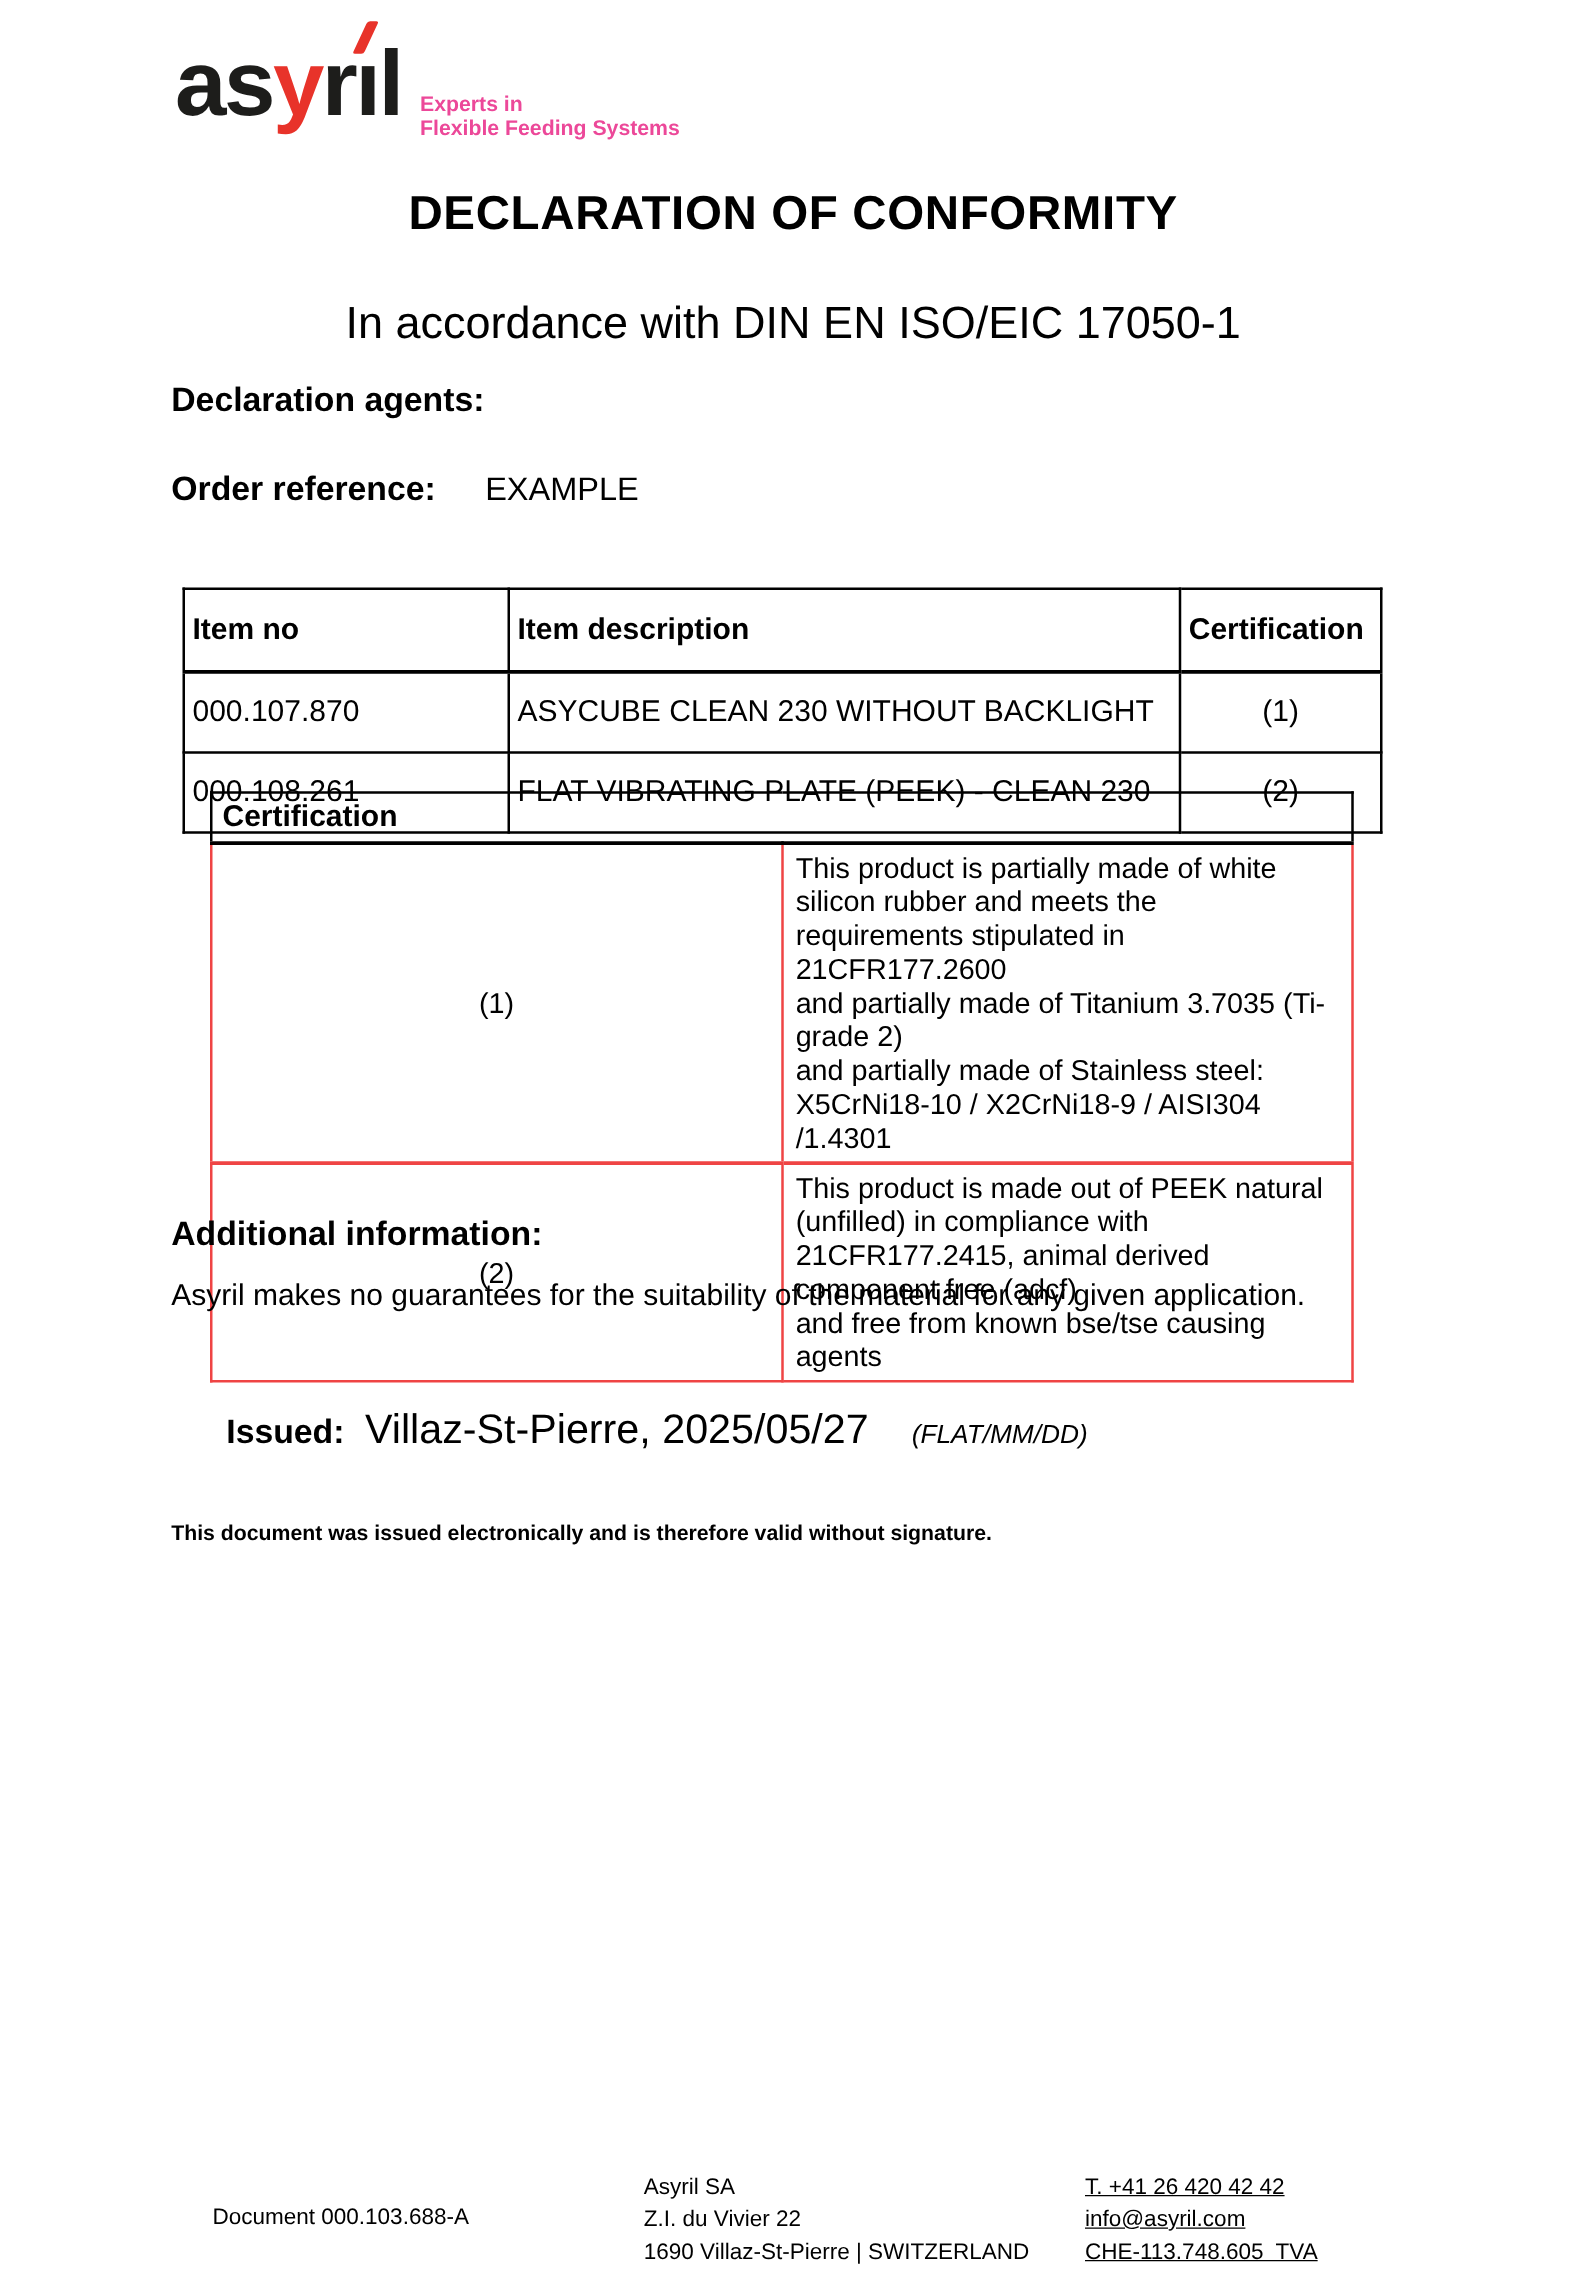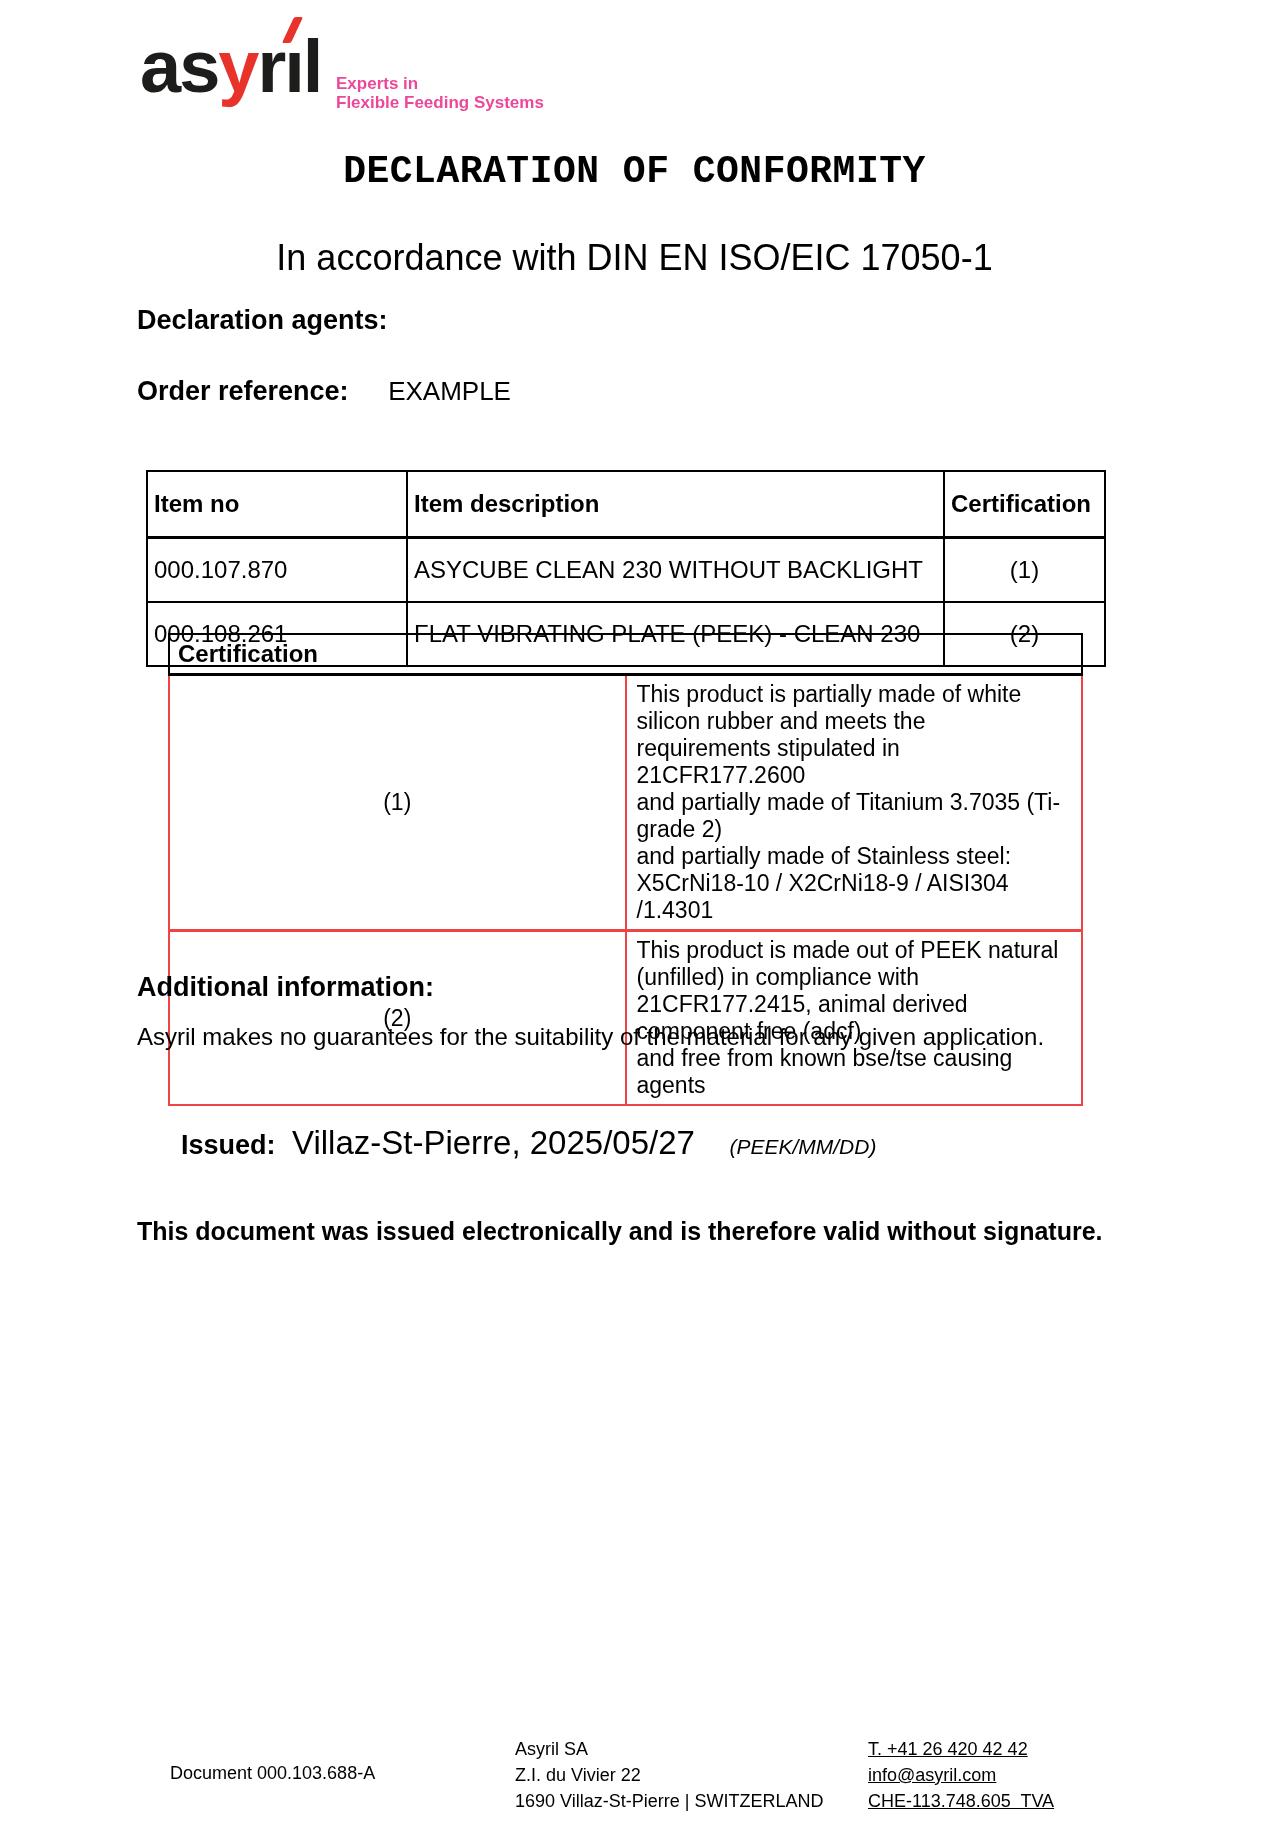--- a/index.html
+++ b/index.html
@@ -15,21 +15,21 @@
   .wm-red { color:#e8332a; }
   .iwrap { position:relative; display:inline-block; }
   .accent {
     position:absolute; top:-13px; left:4px; width:9px; height:26px;
     background:#e8332a; transform:skewX(-25deg); border-radius:2px;
   }
   .tagline { position:absolute; left:196px; top:44px; font-size:17px; font-weight:bold; line-height:19px; color:#ec4899; white-space:nowrap; }
 
   
   .title-wrap { position:absolute; left:0; top:150px; width:1269px; text-align:center; }
-  .doc-title { font-size:38px; font-weight:bold; letter-spacing:0.5px;font-family:Liberation Mono, monospace; }
+  .doc-title { font-size:38px; font-weight:bold; letter-spacing:0.5px; }
   .subtitle-wrap { position:absolute; left:0; top:237px; width:1269px; text-align:center; }
   .doc-subtitle { font-size:36px; }
 
   .label-line { position:absolute; left:137px; font-size:27px; font-weight:bold; }
   .decl-subject { top:305px; }
   .order-row { position:absolute; left:137px; top:376px; font-size:27px; white-space:nowrap; }
   .order-label { font-weight:bold; }
   .order-value { font-weight:normal; font-size:26px; margin-left:32px; }
 
   
@@ -51,21 +51,21 @@
   .cert-table td.ref { width:76px; text-align:center; vertical-align:middle; }
   .cert-table td.txt { padding:5px 10px; line-height:27px; }
 
   
   .addl-label { top:972px; }
   .addl-text { position:absolute; left:137px; top:1023px; font-size:24px; white-space:nowrap; }
   .issued-row { position:absolute; left:137px; top:1124px; white-space:nowrap; }
   .issued-label { font-size:27px; font-weight:bold;margin-left:44px; }
   .issued-value { font-size:33px; margin-left:12px; }
   .issued-note { font-size:21px; font-style:italic; margin-left:30px; }
-  .statement { position:absolute; left:137px; top:1217px; font-size:25px; font-weight:bold; white-space:nowrap; }
+  .statement { position:absolute; left:137px; top:1217px; font-size:17px; font-weight:bold; white-space:nowrap; }
 
   
   .f-line { font-size:18px; line-height:26px; white-space:pre-wrap; }
   .doc-number { position:absolute; left:170px; top:1760px; }
   .addr-block { position:absolute; left:515px; top:1736px; }
   .contact-block { position:absolute; left:868px; top:1736px;text-decoration:underline; }
 </style>
 </head>
 <body>
 
@@ -147,21 +147,21 @@
       </tr>
     </tbody>
   </table>
 
   <div class="label-line addl-label">Additional information:</div>
   <div class="addl-text">Asyril makes no guarantees for the suitability of the material for any given application.</div>
 
   <div class="issued-row">
     <span class="issued-label">Issued:</span>
     <span class="issued-value">Villaz-St-Pierre, 2025/05/27</span>
-    <span class="issued-note">(PEEK/MM/DD)</span>
+    <span class="issued-note">(FLAT/MM/DD)</span>
   </div>
 
   <div class="statement">This document was issued electronically and is therefore valid without signature.</div>
 
   <div class="doc-number f-line">Document 000.103.688-A</div>
   <div class="addr-block">
     <div class="f-line">Asyril SA</div>
     <div class="f-line">Z.I. du Vivier 22</div>
     <div class="f-line">1690 Villaz-St-Pierre | SWITZERLAND</div>
   </div>

